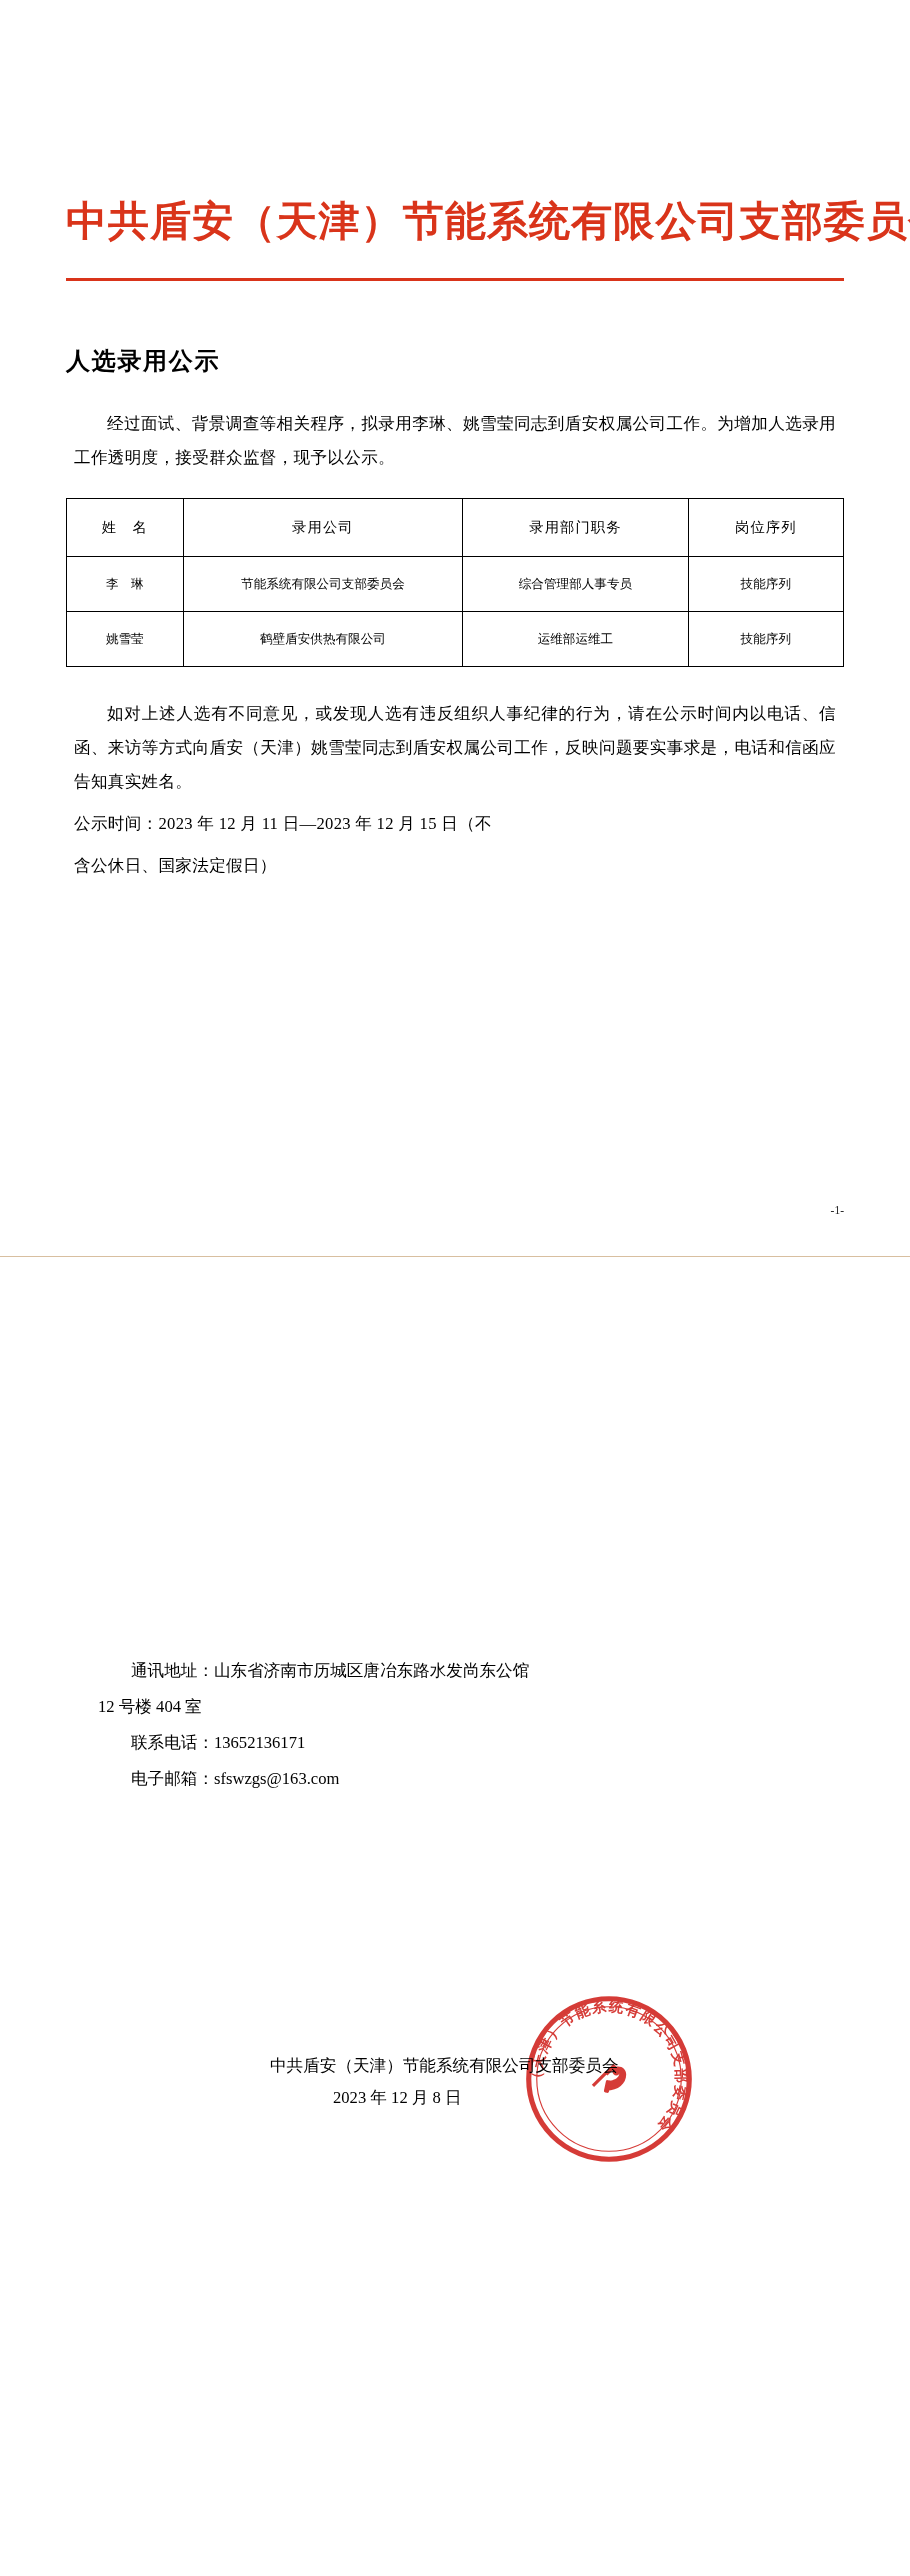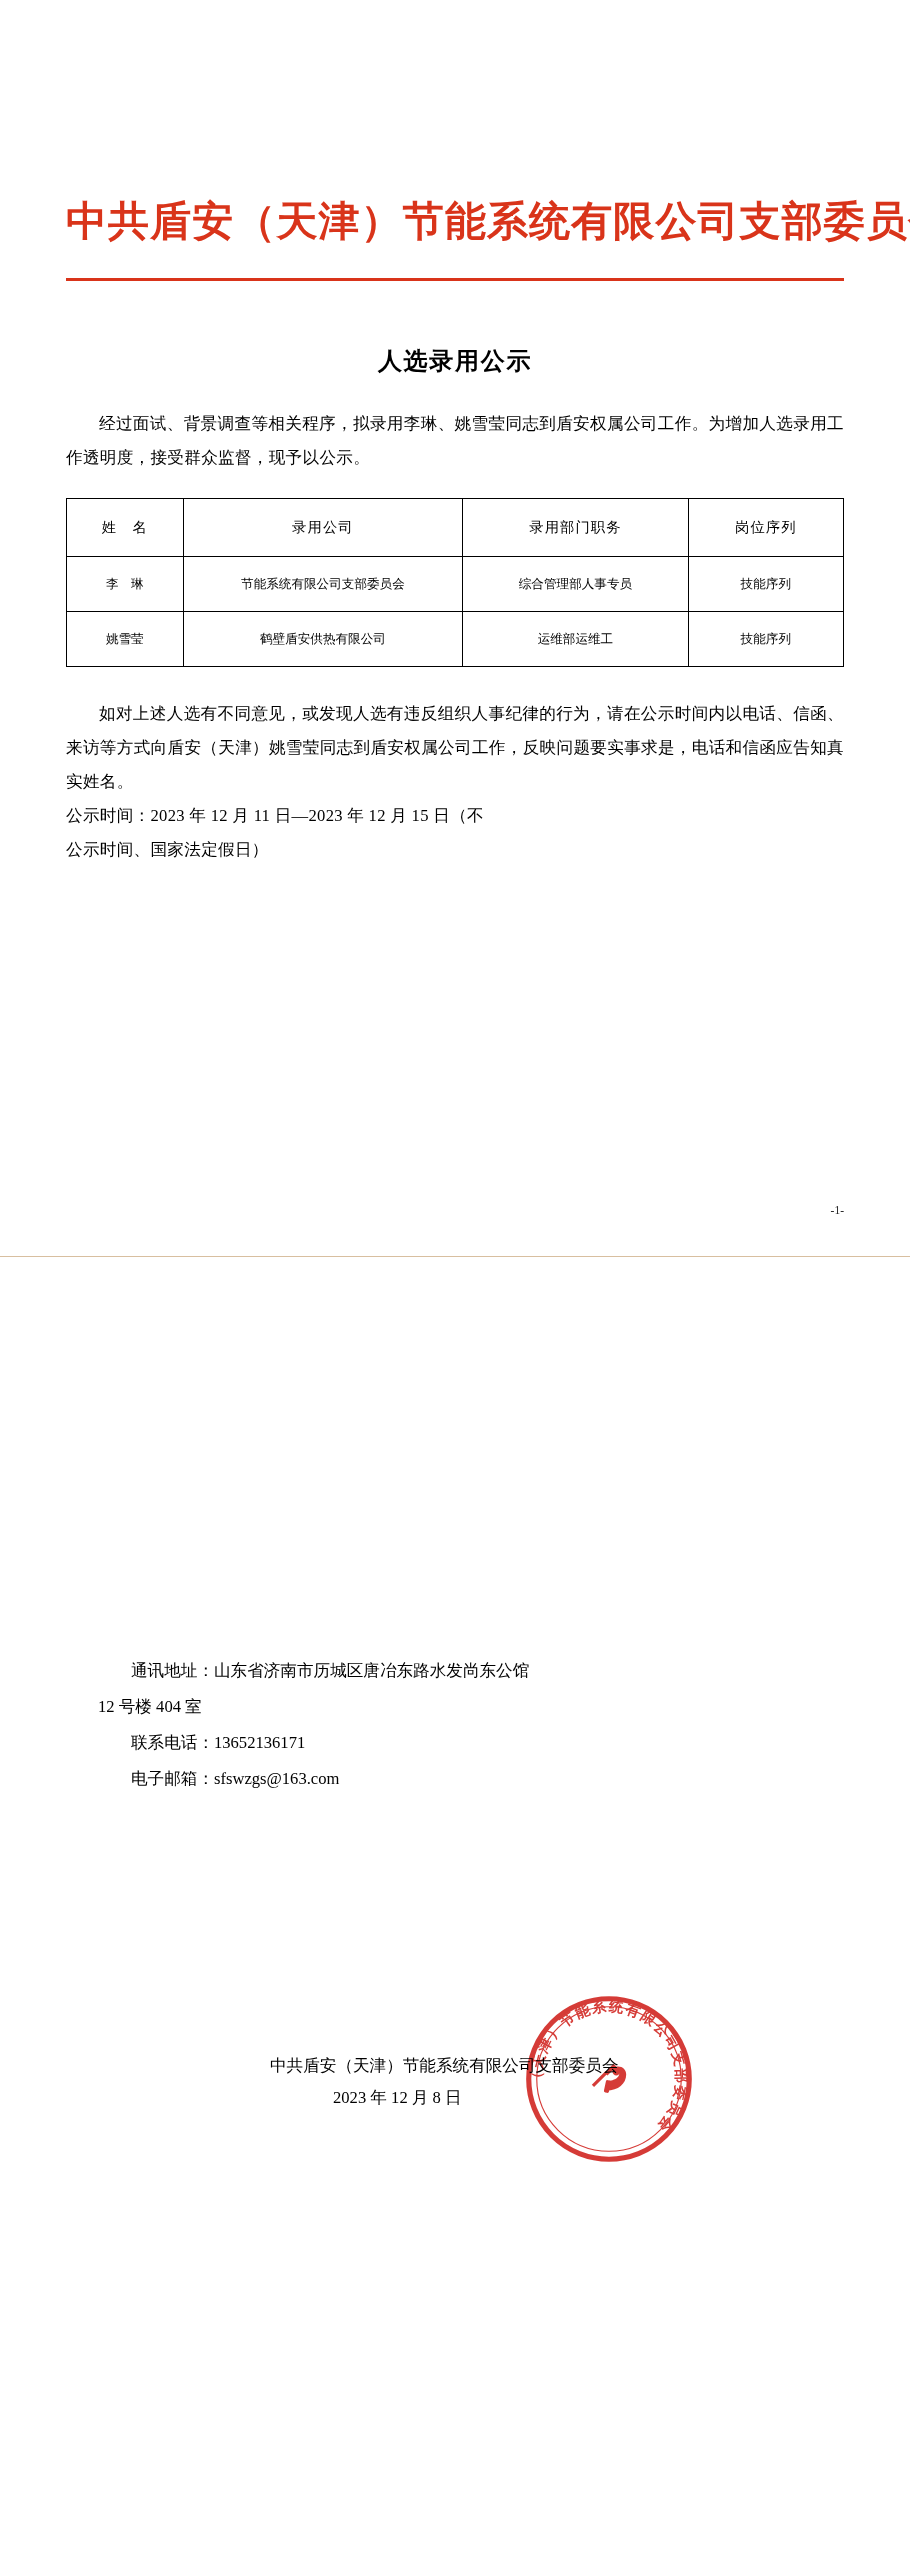--- a/index.html
+++ b/index.html
@@ -48,37 +48,36 @@
     line-height: 1.15;
     white-space: nowrap;
   }
   .letterhead-rule {
     margin: 33px 0 0 0;
     height: 2.9px;
     background: #d9341a;
   }
 
   .doc-title {
-    text-align: center;
     font-size: 24px;
     font-weight: bold;
     letter-spacing: 1.7px;
     margin-top: 64px;
     font-family: "DejaVu Serif", "Liberation Serif", serif;
   }
 
   .body-text {
     font-size: 16.6px;
     line-height: 34px;
     letter-spacing: 0.3px;
     text-align: justify;
     margin-top: 30px;
   }
   .body-text p {
-    margin: 0;
+    margin: 8px;
   }
   .indent {
     text-indent: 33px;
   }
 
   
   table.persons {
     border-collapse: collapse;
     width: 100%;
     margin-top: 23px;
@@ -190,21 +189,21 @@
           <td>鹤壁盾安供热有限公司</td>
           <td>运维部运维工</td>
           <td>技能序列</td>
         </tr>
       </tbody>
     </table>
 
     <div class="body-text">
       <p class="indent">如对上述人选有不同意见，或发现人选有违反组织人事纪律的行为，请在公示时间内以电话、信函、来访等方式向盾安（天津）姚雪莹同志到盾安权属公司工作，反映问题要实事求是，电话和信函应告知真实姓名。</p>
       <p>公示时间：2023 年 12 月 11 日—2023 年 12 月 15 日（不</p>
-      <p>公示时间、国家法定假日）</p>
+      <p>含公休日、国家法定假日）</p>
     </div>
 
     <div class="page-number pn-one">-1-</div>
   </div>
 
   <div class="page page-two">
 
     <div class="contact-block">
       <p class="contact-indent">通讯地址：山东省济南市历城区唐冶东路水发尚东公馆</p>
       <p>12 号楼 404 室</p>

